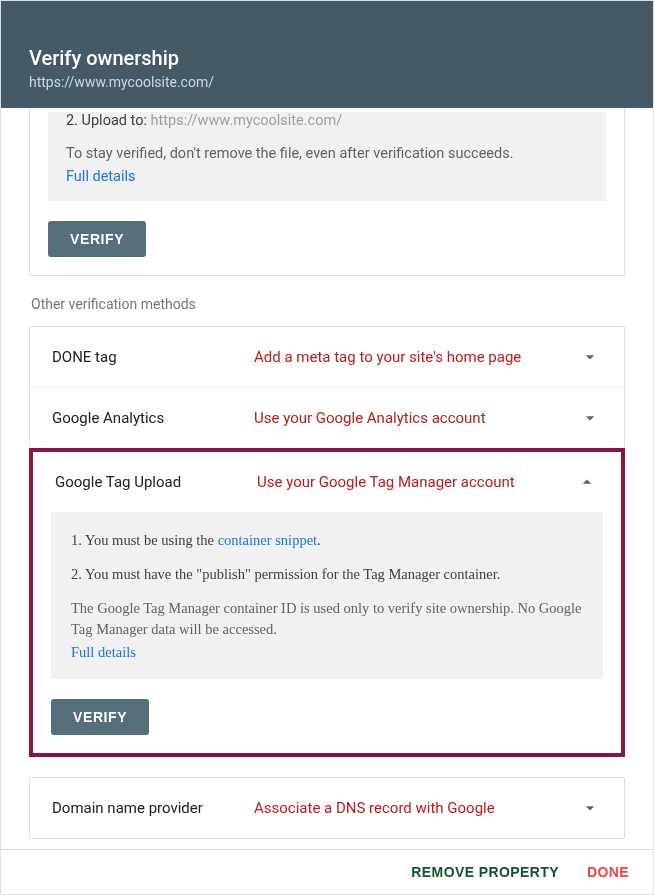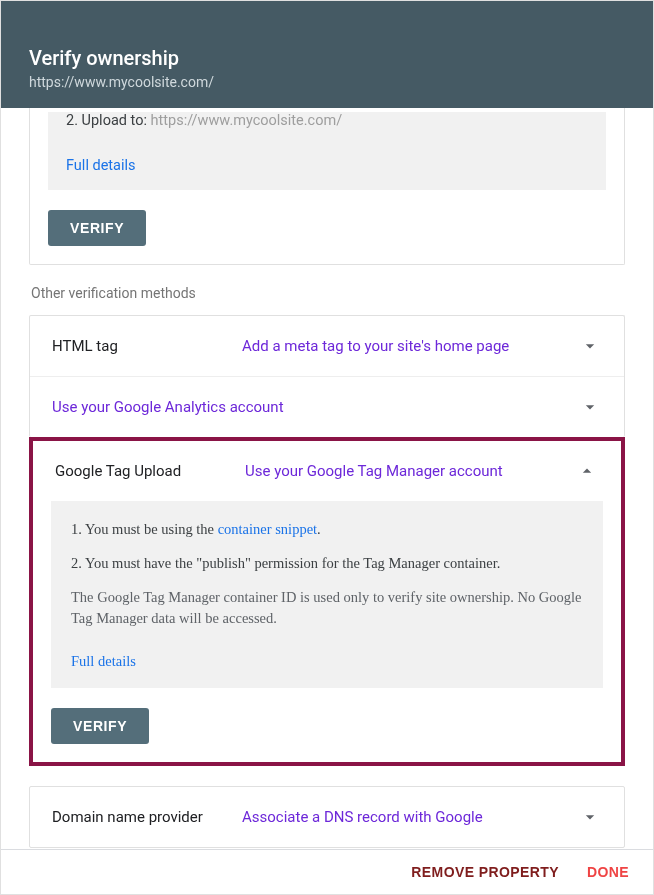--- a/index.html
+++ b/index.html
@@ -86,21 +86,21 @@
       margin-bottom: 12px;
     }
     .ol-list li::before {
       content: counter(step) ". ";
     }
     .link {
       color: #1a73e8;
       text-decoration: none;
       font-size: 14.5px;
       display: inline-block;
-      margin-top: 24px;
+      margin-top: 4px;
       cursor: pointer;
     }
     .link-inline { margin-top: 0; display: inline; }
     .verify-row {
       display: flex;
       justify-content: flex-start;
       padding: 6px 18px 18px;
     }
     .verify-btn {
       background: #546e7a;
@@ -129,22 +129,23 @@
       border-top: 1px solid #eee;
     }
     .method-name {
       flex: 0 0 190px;
       color: #202124;
       font-size: 15px;
       font-weight: 400;
     }
     .method-desc {
       flex: 1;
-      color: #6d28d9;
+      color: #b91c1c;
       font-size: 15px;
+      margin-left: 12px;
     }
     .chevron {
       flex: 0 0 24px;
       color: #5f6368;
       display: flex;
       align-items: center;
       justify-content: center;
     }
     .chevron svg { width: 20px; height: 20px; }
     .highlighted {
@@ -162,21 +163,21 @@
       gap: 28px;
       flex-shrink: 0;
       background: #fff;
     }
     .footer-btn {
       background: none;
       border: none;
       font-size: 14px;
       font-weight: 600;
       letter-spacing: 0.4px;
-      color: #7f1d1d;
+      color: #14532d;
       cursor: pointer;
     }
     .footer-btn.primary { color: #ef4444; }
     .detail-box.inner-pad { padding: 18px 20px 18px; font-family: Liberation Serif, serif; }
   </style>
 </head>
 <body>
 
 <div class="dialog">
 
@@ -186,40 +187,42 @@
   </div>
 
   <div class="content">
 
     <div class="card card-top-cut" style="padding-top:4px;">
       <div class="detail-box detail-box-first" style="margin-top:0;">
         <div class="step-line">
           <span>2. Upload to:</span>
           <span class="step-url">https://www.mycoolsite.com/</span>
         </div>
+        <div class="note-line">To stay verified, don't remove the file, even after verification succeeds.</div>
         <a class="link">Full details</a>
       </div>
       <div class="verify-row">
         <button class="verify-btn">VERIFY</button>
       </div>
     </div>
 
     <div class="section-label">Other verification methods</div>
 
     <div class="card" style="margin-bottom:0; border-bottom:none;">
       <div class="method-row">
-        <div class="method-name">HTML tag</div>
+        <div class="method-name">DONE tag</div>
         <div class="method-desc">Add a meta tag to your site's home page</div>
         <div class="chevron">
           <svg viewBox="0 0 24 24" fill="currentColor">
               <path d="M7 10l5 5 5-5z"></path>
             </svg>
         </div>
       </div>
       <div class="method-row method-sep">
+        <div class="method-name">Google Analytics</div>
         <div class="method-desc">Use your Google Analytics account</div>
         <div class="chevron">
           <svg viewBox="0 0 24 24" fill="currentColor">
               <path d="M7 10l5 5 5-5z"></path>
             </svg>
         </div>
       </div>
     </div>
 
     <div class="highlighted">

